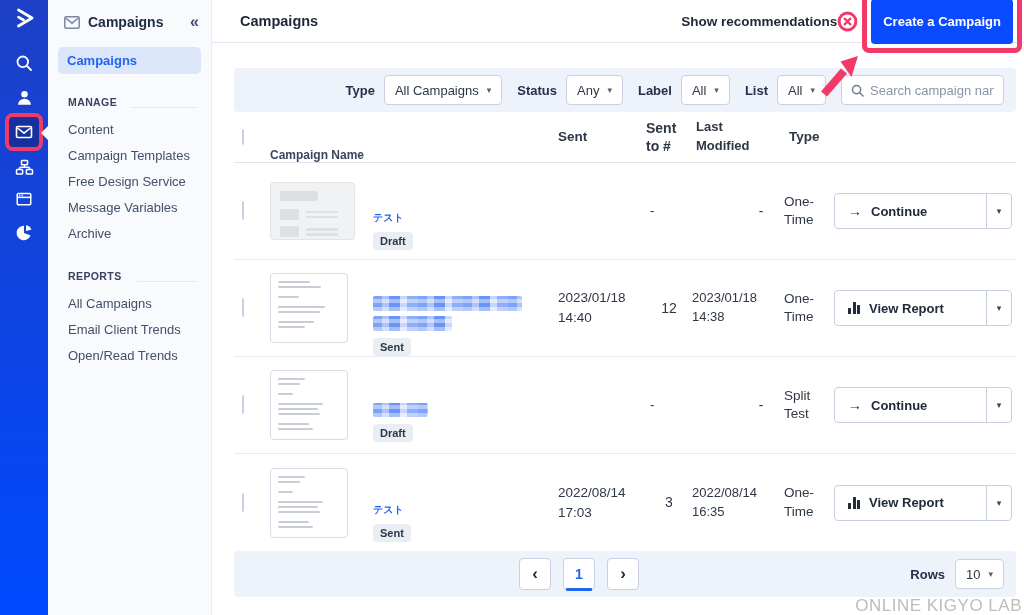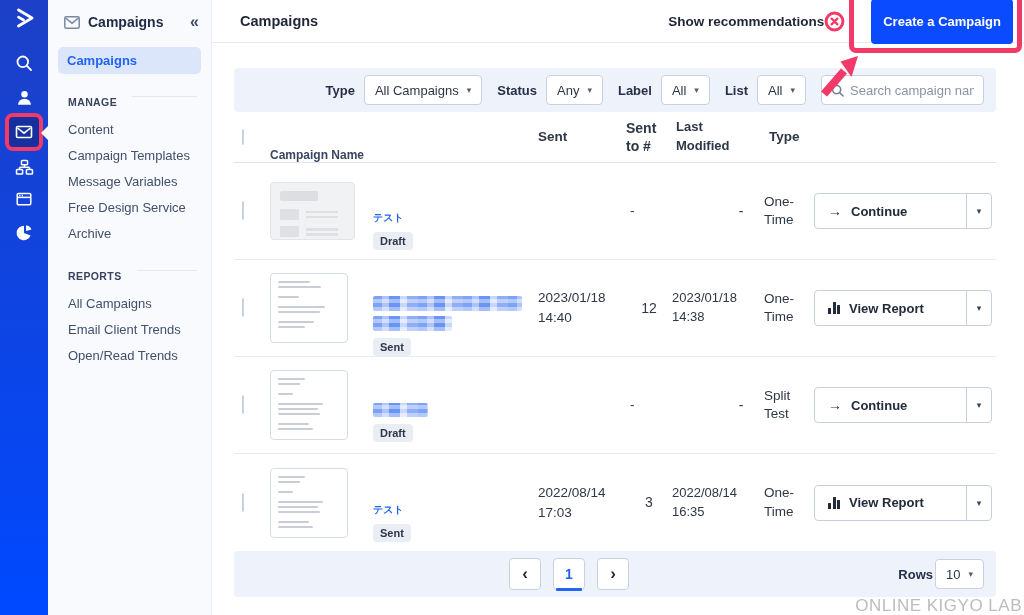--- a/index.html
+++ b/index.html
@@ -20,40 +20,40 @@
     display:flex; align-items:center; justify-content:center; }
   
   .sidebar { position:absolute; left:48px; top:0; width:164px; height:615px;
     background:#f8fafd; border-right:1px solid #e9edf4; z-index:4; }
   .sb-header { display:flex; align-items:center; padding:13px 12px 0 16px; gap:8px; }
   .sb-title { font-size:14px; font-weight:700; color:#1f2a44; flex:1; }
   .sb-collapse { font-size:16px; font-weight:700; color:#3e4b66; }
   .sb-active { margin:16px 10px 0 10px; height:27px; display:flex; align-items:center;
     padding-left:9px; background:#dce6fb; border-radius:5px;
     color:#2264f1; font-weight:700; font-size:13px; }
-  .sb-section { display:flex; align-items:flex-start; margin:22px 14px 0 20px;gap:7px; }
+  .sb-section { display:flex; align-items:flex-end; margin:22px 14px 0 20px;gap:7px; }
   .sb-section.second { margin-top:24px; }
   .sb-section-title { font-size:10.5px; font-weight:700; color:#39425e; letter-spacing:.4px; }
   .sb-section-line { flex:1; height:1px; background:#e4e8f1; margin-left:8px; }
   .sb-list { list-style:none; margin-top:8px; }
   .sb-list li { height:26px; display:flex; align-items:center; padding-left:20px;
     font-size:13px; color:#42506b; }
   
   .main { position:absolute; left:212px; top:0; width:812px; height:615px; background:#fff; }
   .topbar { height:43px; border-bottom:1px solid #e4e8f0; display:flex; align-items:center;
     padding:0 2px 0 28px; background:#fff; }
   .page-title { font-size:14.5px; font-weight:700; color:#1e2637; }
   .topbar-right { margin-left:auto; display:flex; align-items:center; gap:0; }
   .reco-label { font-size:13.5px; font-weight:700; color:#1e2637; }
   .pink-box { border:5px solid #f23a68; border-radius:7px; padding:4px; margin-left:4px; }
   .create-btn { height:45px; padding:0 12px; background:#0b4bff; color:#fff; border:none;
-    border-radius:4px; font-weight:700; font-size:13px; font-family:inherit;margin-left:13px; }
+    border-radius:4px; font-weight:700; font-size:13px; font-family:inherit; }
   .annot-arrow { position:absolute; left:606px; top:52px; z-index:9; }
   
-  .content { padding:0 28px 0 22px; }
+  .content { padding:0 8px 0 22px; }
   .filterbar { margin-top:25px; height:44px; background:#eef2fa; border-radius:4px;
     display:flex; align-items:center; justify-content:flex-end; padding:0 12px; }
   .f-label { font-size:13px; font-weight:700; color:#27304a; margin:0 9px 0 15px; }
   .f-box { height:30px; background:#fff; border:1px solid #c9d1e0; border-radius:4px;
     display:flex; align-items:center; gap:8px; padding:0 10px; font-size:13px; color:#2e3745; }
   .f-caret { font-size:9px; color:#555f70; }
   .search-box { width:163px; height:30px; background:#fff; border:1px solid #c9d1e0;
     border-radius:4px; display:flex; align-items:center; gap:6px; padding:0 9px; margin-left:15px; }
   .search-box input { border:none; outline:none; width:100%; font-size:13px;
     font-family:inherit; color:#2e3745; background:transparent; }
@@ -110,21 +110,21 @@
   .pagerbar { height:46px; background:#eef2fa; border-radius:4px; position:relative;
     display:flex; align-items:center; }
   .pager { position:absolute; left:50%; transform:translateX(-50%) translateX(-46px);
     display:flex; gap:12px; }
   .pg-btn { width:32px; height:32px; background:#fff; border:1px solid #c9d1e0; border-radius:4px;
     display:flex; align-items:center; justify-content:center; font-size:17px; font-weight:700;
     color:#222b3a; position:relative; }
   .pg-current { color:#2264f1; font-size:14px; }
   .pg-current::after { content:""; position:absolute; left:2px; right:2px; bottom:-2px;
     height:3px; background:#2166f1; border-radius:1px; }
-  .rows-ctl { margin-left:auto; margin-right:12px; display:flex; align-items:center; gap:2px; }
+  .rows-ctl { margin-left:auto; margin-right:12px; display:flex; align-items:center; gap:10px; }
   .rows-label { font-size:13px; font-weight:700; color:#27304a; }
   
   .watermark { position:absolute; right:2px; bottom:0; font-size:17px; color:#bdbdbd;
     letter-spacing:.5px; line-height:18px; }
   .xcircle { display:flex; }
 </style>
 </head>
 <body>
 
 <nav class="rail">
@@ -195,22 +195,22 @@
   </div>
   <div class="sb-active">Campaigns</div>
 
   <div class="sb-section">
     <span class="sb-section-title">MANAGE</span>
     <span class="sb-section-line"></span>
   </div>
   <ul class="sb-list">
     <li>Content</li>
     <li>Campaign Templates</li>
+    <li>Free Design Service</li>
     <li>Message Variables</li>
-    <li>Free Design Service</li>
     <li>Archive</li>
   </ul>
 
   <div class="sb-section second">
     <span class="sb-section-title">REPORTS</span>
     <span class="sb-section-line"></span>
   </div>
   <ul class="sb-list">
     <li>All Campaigns</li>
     <li>Email Client Trends</li>

